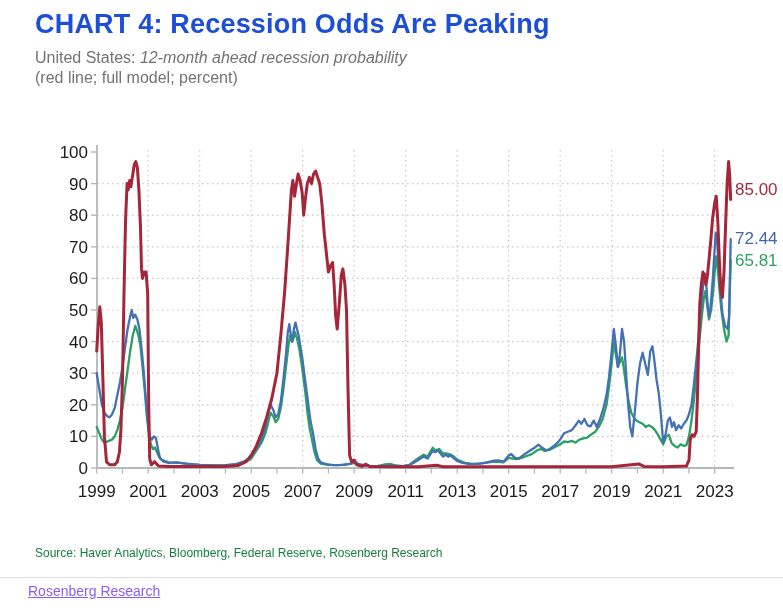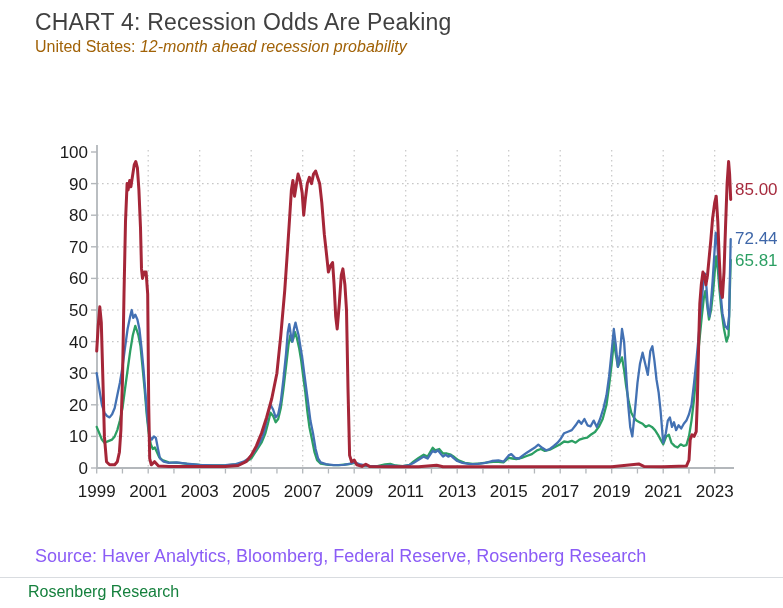--- a/index.html
+++ b/index.html
@@ -1,35 +1,36 @@
 <!DOCTYPE html>
 <html><head>
 <meta charset="utf-8">
 <style>
   html,body{margin:0;padding:0;background:#ffffff;}
   body{width:783px;height:608px;position:relative;overflow:hidden;
        font-family:"Liberation Sans",sans-serif;}
   .abs{position:absolute;}
-  .title{left:35px;top:9px;font-size:23px;font-weight:normal;color:#404040;letter-spacing:0.2px;}
-  .subtitle{left:35px;top:37px;font-size:16px;color:#a16207;line-height:19.5px;}
+  .title{left:35px;top:9px;font-size:27px;font-weight:bold;color:#1d4ed8;letter-spacing:0.2px;}
+  .subtitle{left:35px;top:48px;font-size:16px;color:#737373;line-height:19.5px;}
   .subtitle .it{font-style:italic;}
   #chart-wrap{left:0;top:0;width:783px;height:608px;}
   svg{position:absolute;left:0;top:0;}
   svg text{font-family:"Liberation Sans",sans-serif;}
-  .source{left:35px;top:546px;font-size:18px;color:#8b5cf6;}
+  .source{left:35px;top:546px;font-size:12px;color:#15803d;}
   .footer-rule{left:0;top:577px;width:783px;height:1px;background:#d9dce0;}
-  .footer-brand{left:28px;top:583px;font-size:16px;color:#15803d;}
+  .footer-brand{left:28px;top:583px;font-size:14px;color:#8b5cf6;text-decoration:underline;}
 </style>
 </head>
 <body>
 
 <div class="abs title">CHART 4: Recession Odds Are Peaking</div>
 
 <div class="abs subtitle">
   <div><span>United States: </span><span class="it">12-month ahead recession probability</span></div>
+  <div>(red line; full model; percent)</div>
 </div>
 
 <div class="abs" id="chart-wrap">
   <svg width="783" height="608" viewBox="0 0 783 608">
       <line x1="97" x2="733" y1="436.4" y2="436.4" stroke="#c7c7c7" stroke-width="1.2" stroke-dasharray="1.6 3.4"></line>
       <line x1="97" x2="733" y1="404.8" y2="404.8" stroke="#c7c7c7" stroke-width="1.2" stroke-dasharray="1.6 3.4"></line>
       <line x1="97" x2="733" y1="373.2" y2="373.2" stroke="#c7c7c7" stroke-width="1.2" stroke-dasharray="1.6 3.4"></line>
       <line x1="97" x2="733" y1="341.6" y2="341.6" stroke="#c7c7c7" stroke-width="1.2" stroke-dasharray="1.6 3.4"></line>
       <line x1="97" x2="733" y1="310" y2="310" stroke="#c7c7c7" stroke-width="1.2" stroke-dasharray="1.6 3.4"></line>
       <line x1="97" x2="733" y1="278.4" y2="278.4" stroke="#c7c7c7" stroke-width="1.2" stroke-dasharray="1.6 3.4"></line>

